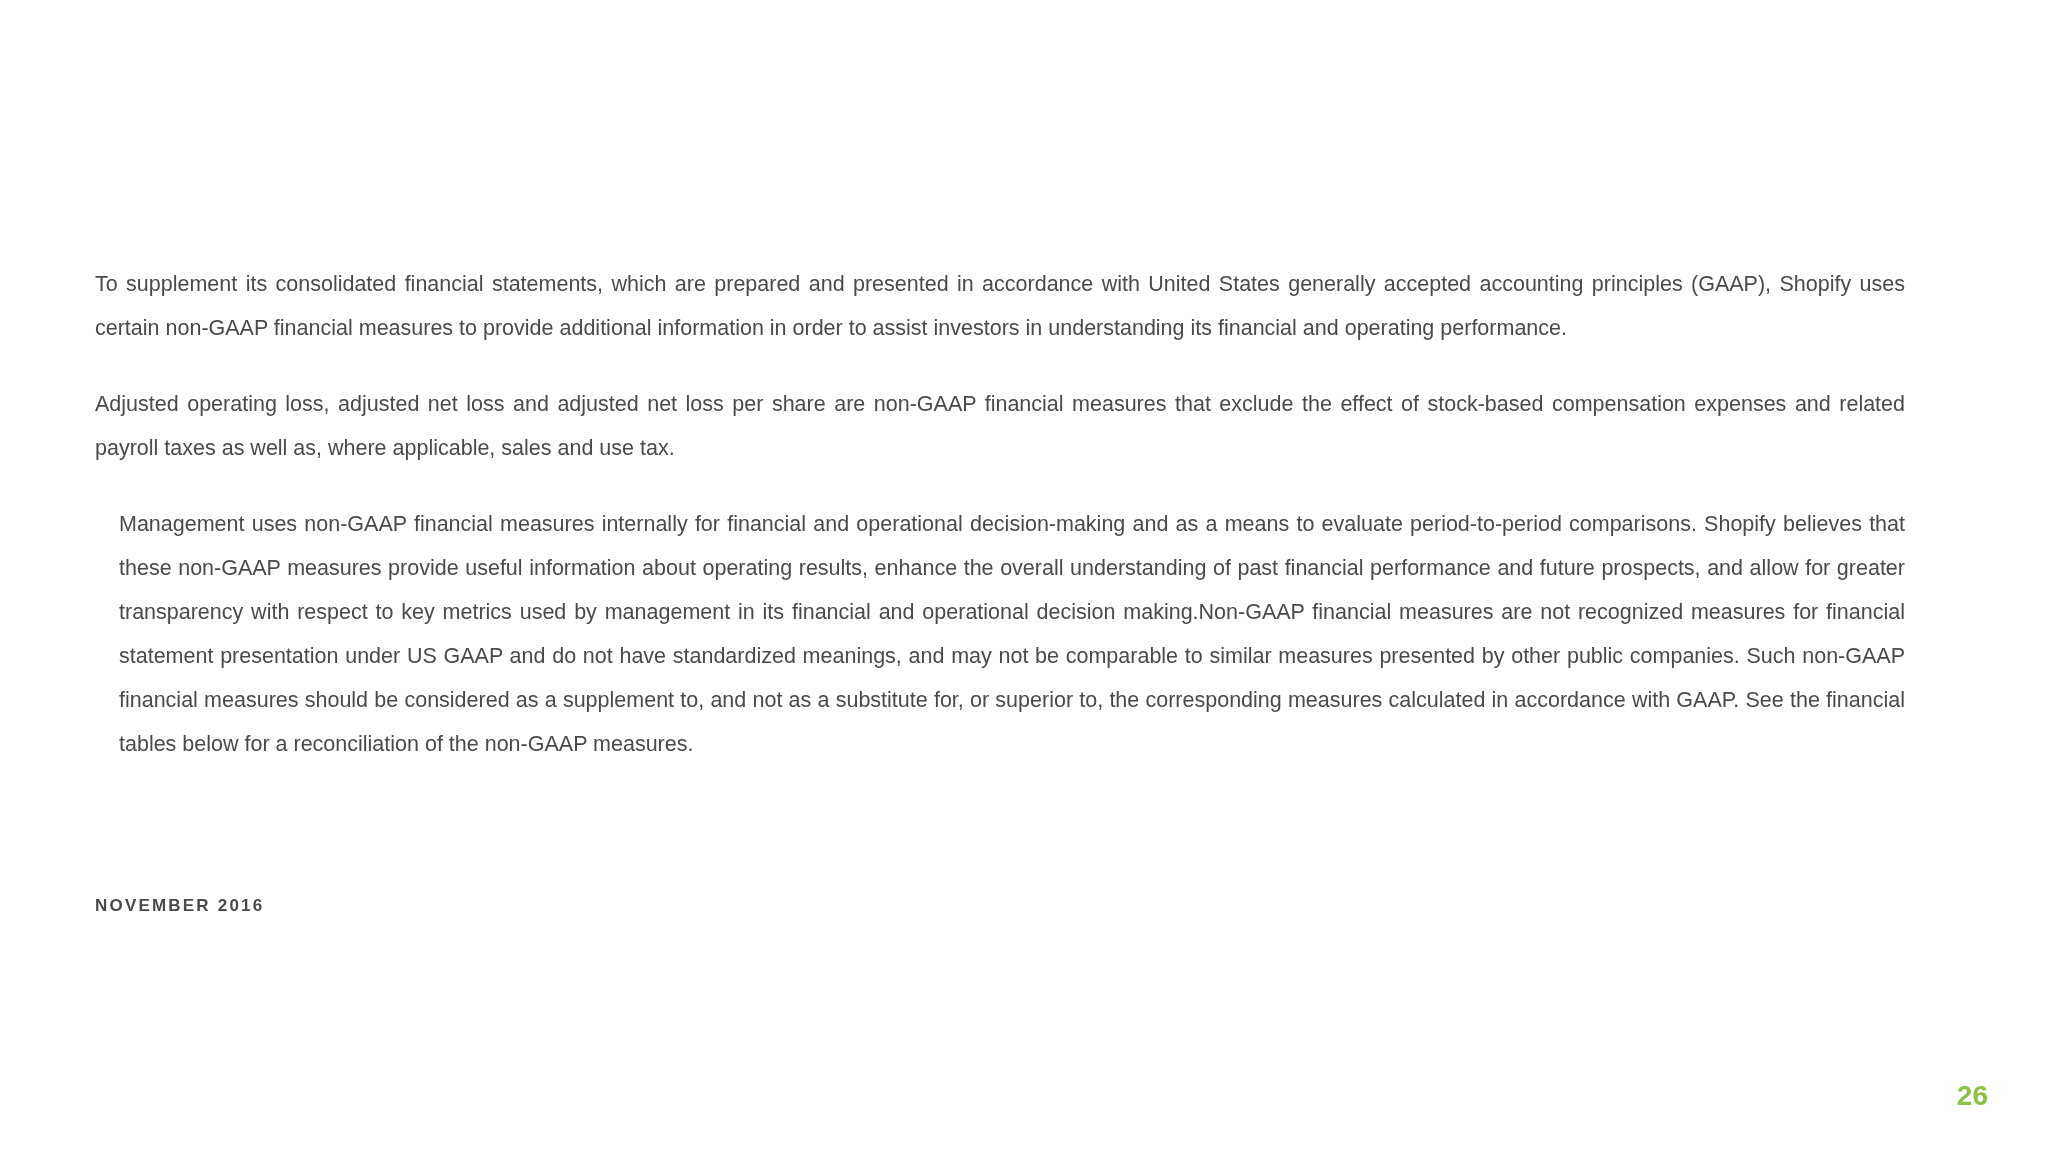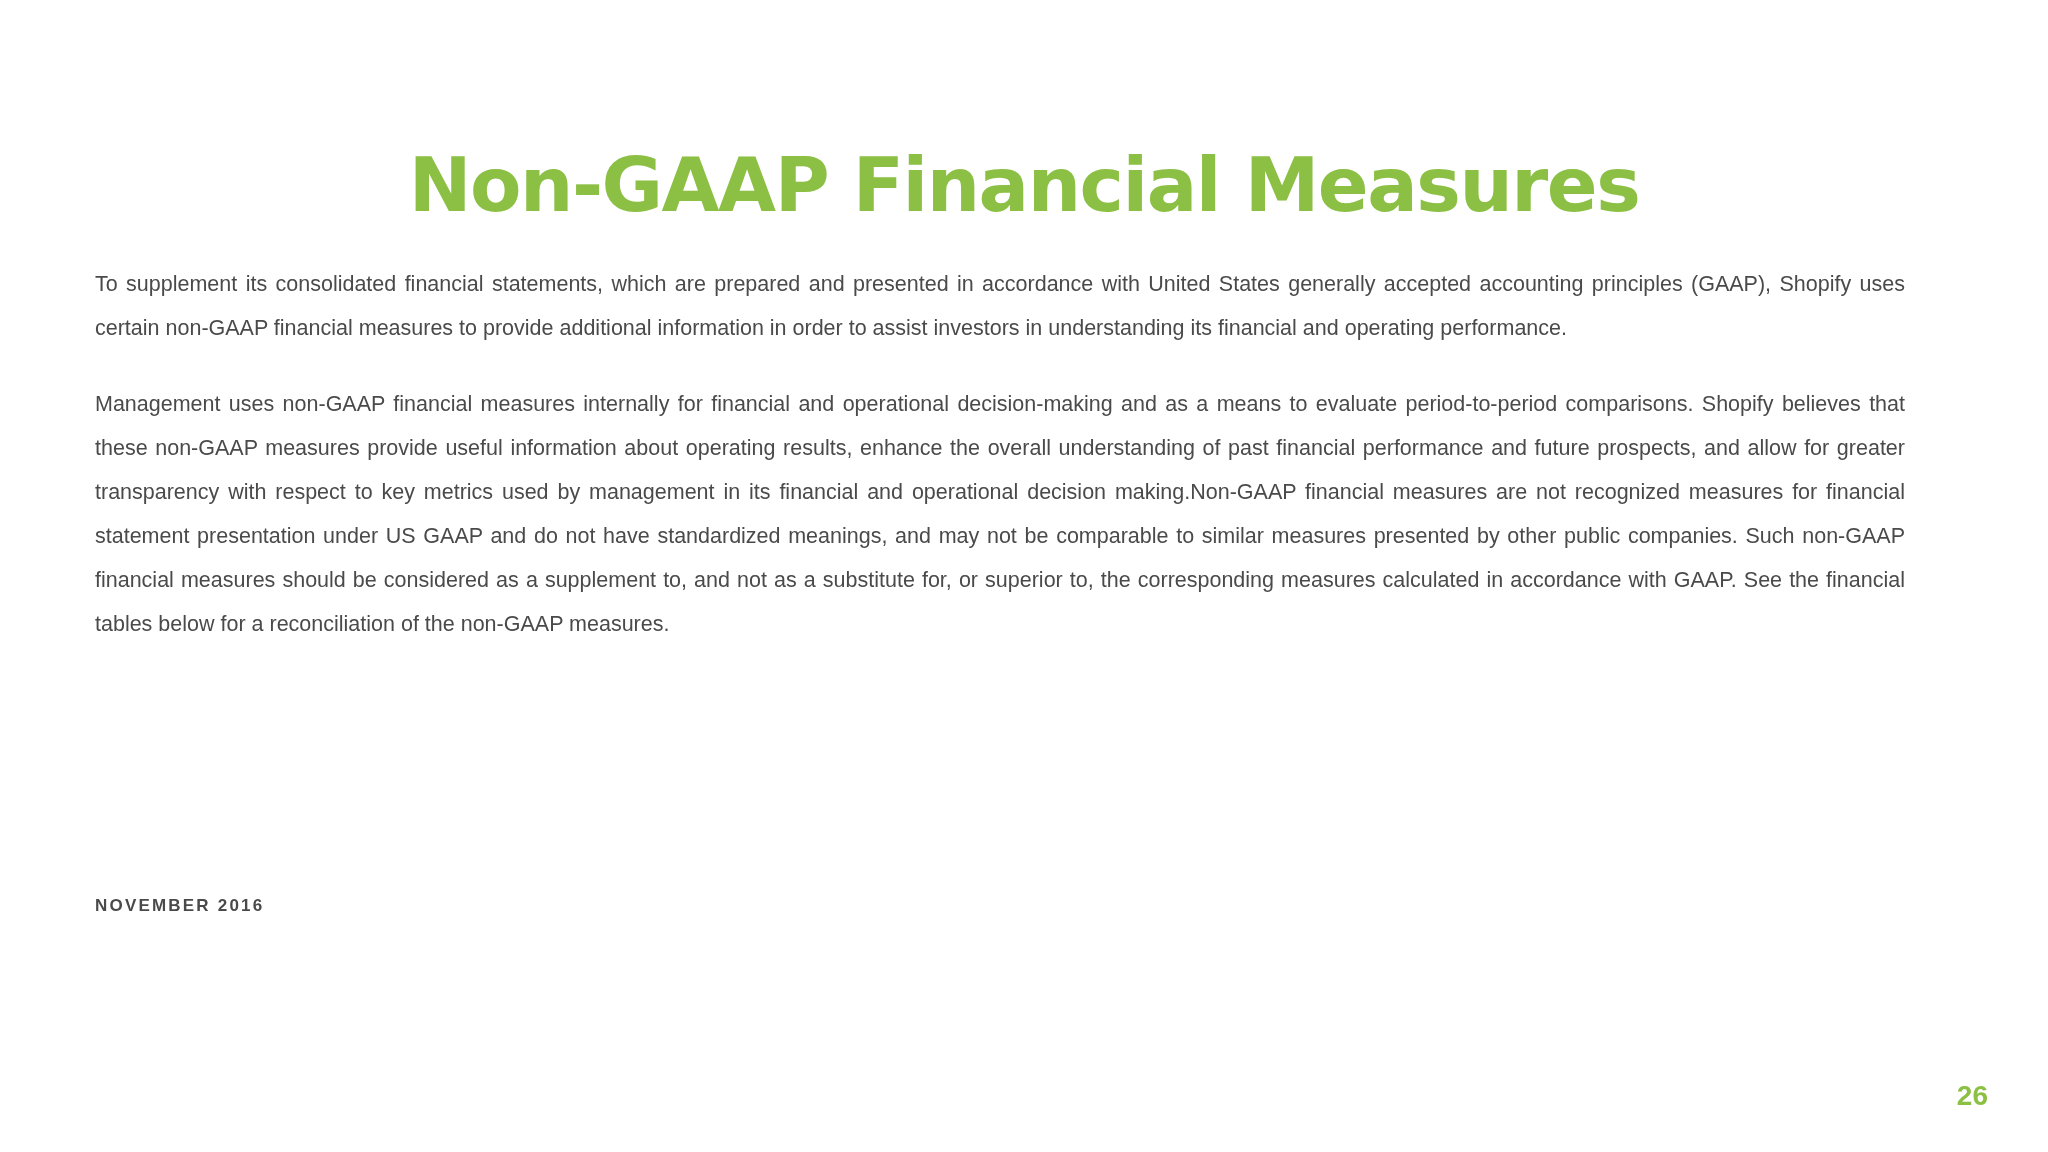--- a/index.html
+++ b/index.html
@@ -42,20 +42,21 @@
     color: #4a4a4a;
     font-size: 21.5px;
     line-height: 44px;
     text-align: justify;
     text-justify: inter-word;
     margin: 0 0 32px 0;
     font-family: "Liberation Sans", sans-serif;
   }
   .para:last-of-type {
     margin-bottom: 0;
+    margin-left: 24px;
   }
   .date-line {
     position: absolute;
     top: 896px;
     left: 95px;
     color: #4a4a4a;
     font-size: 17px;
     font-weight: bold;
     letter-spacing: 2.2px;
     font-family: "Liberation Sans", sans-serif;
@@ -68,24 +69,24 @@
     font-size: 28px;
     font-weight: bold;
     font-family: "Liberation Sans", sans-serif;
   }
 </style>
 </head>
 <body>
 
 <div class="slide">
 
-  <h1 class="slide-title">Non-GAAP Financial Measures</h1>
 
   <div class="body-block">
     <p class="para">To supplement its consolidated financial statements, which are prepared and presented in accordance with United States generally accepted accounting principles (GAAP), Shopify uses certain non-GAAP financial measures to provide additional information in order to assist investors in understanding its financial and operating performance.</p>
+    <p class="para">Adjusted operating loss, adjusted net loss and adjusted net loss per share are non-GAAP financial measures that exclude the effect of stock-based compensation expenses and related payroll taxes as well as, where applicable, sales and use tax.</p>
     <p class="para">Management uses non-GAAP financial measures internally for financial and operational decision-making and as a means to evaluate period-to-period comparisons. Shopify believes that these non-GAAP measures provide useful information about operating results, enhance the overall understanding of past financial performance and future prospects, and allow for greater transparency with respect to key metrics used by management in its financial and operational decision making.Non-GAAP financial measures are not recognized measures for financial statement presentation under US GAAP and do not have standardized meanings, and may not be comparable to similar measures presented by other public companies. Such non-GAAP financial measures should be considered as a supplement to, and not as a substitute for, or superior to, the corresponding measures calculated in accordance with GAAP. See the financial tables below for a reconciliation of the non-GAAP measures.</p>
   </div>
 
   <div class="date-line">NOVEMBER 2016</div>
 
   <div class="page-number">26</div>
 
 </div>
 
 </body></html>

